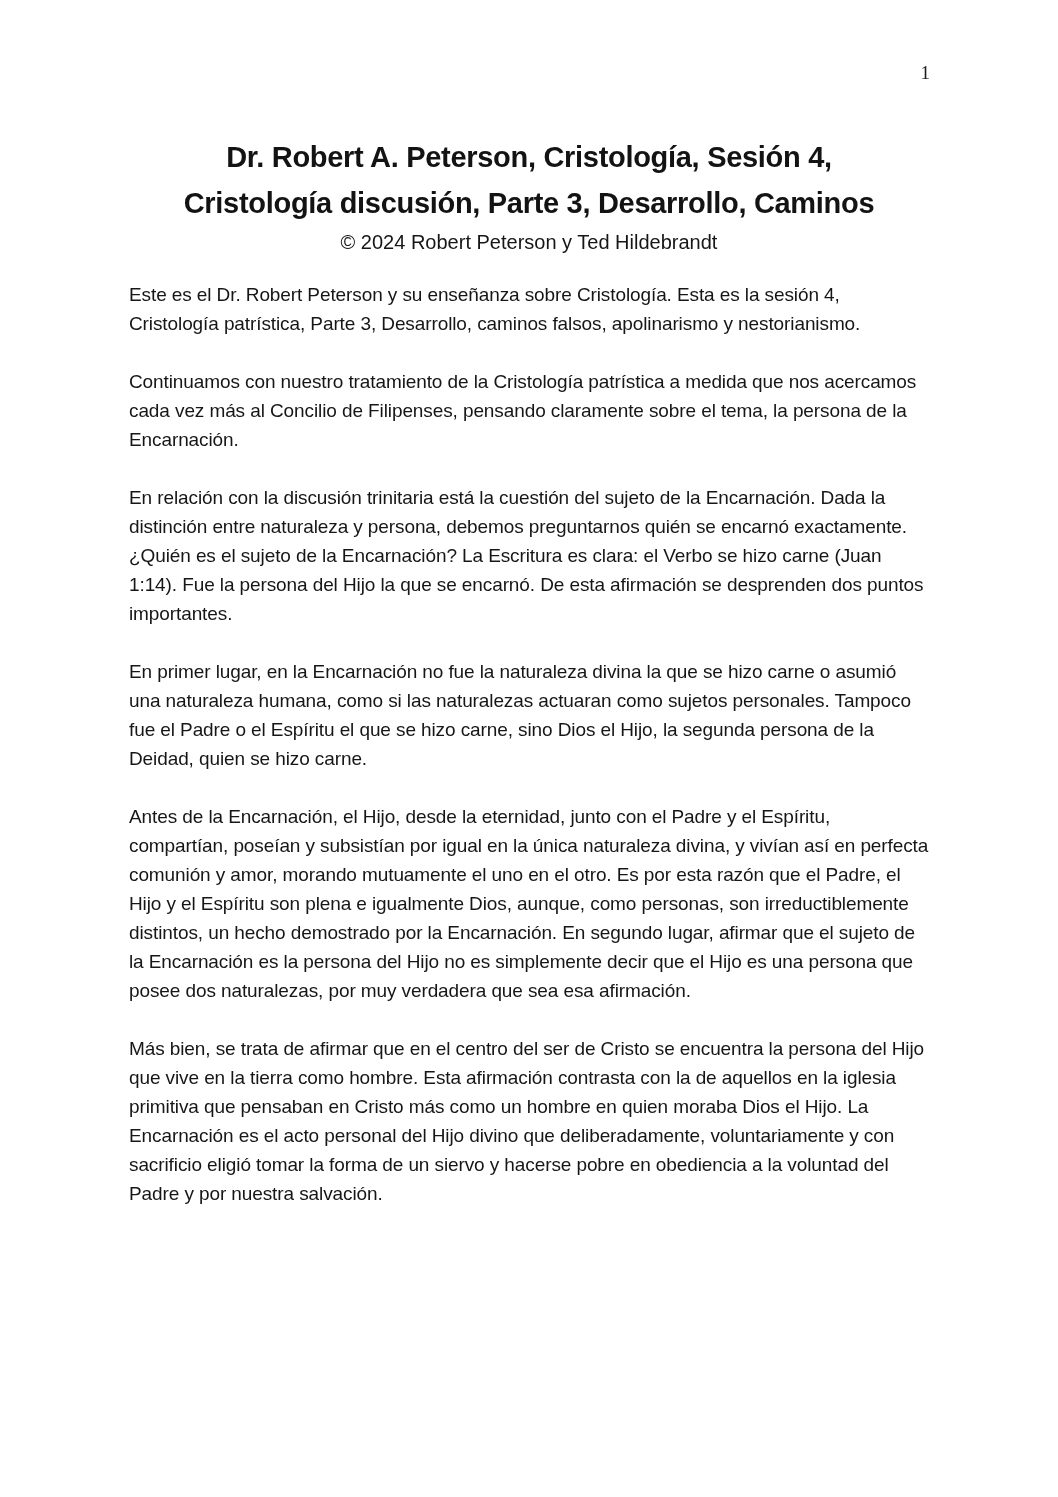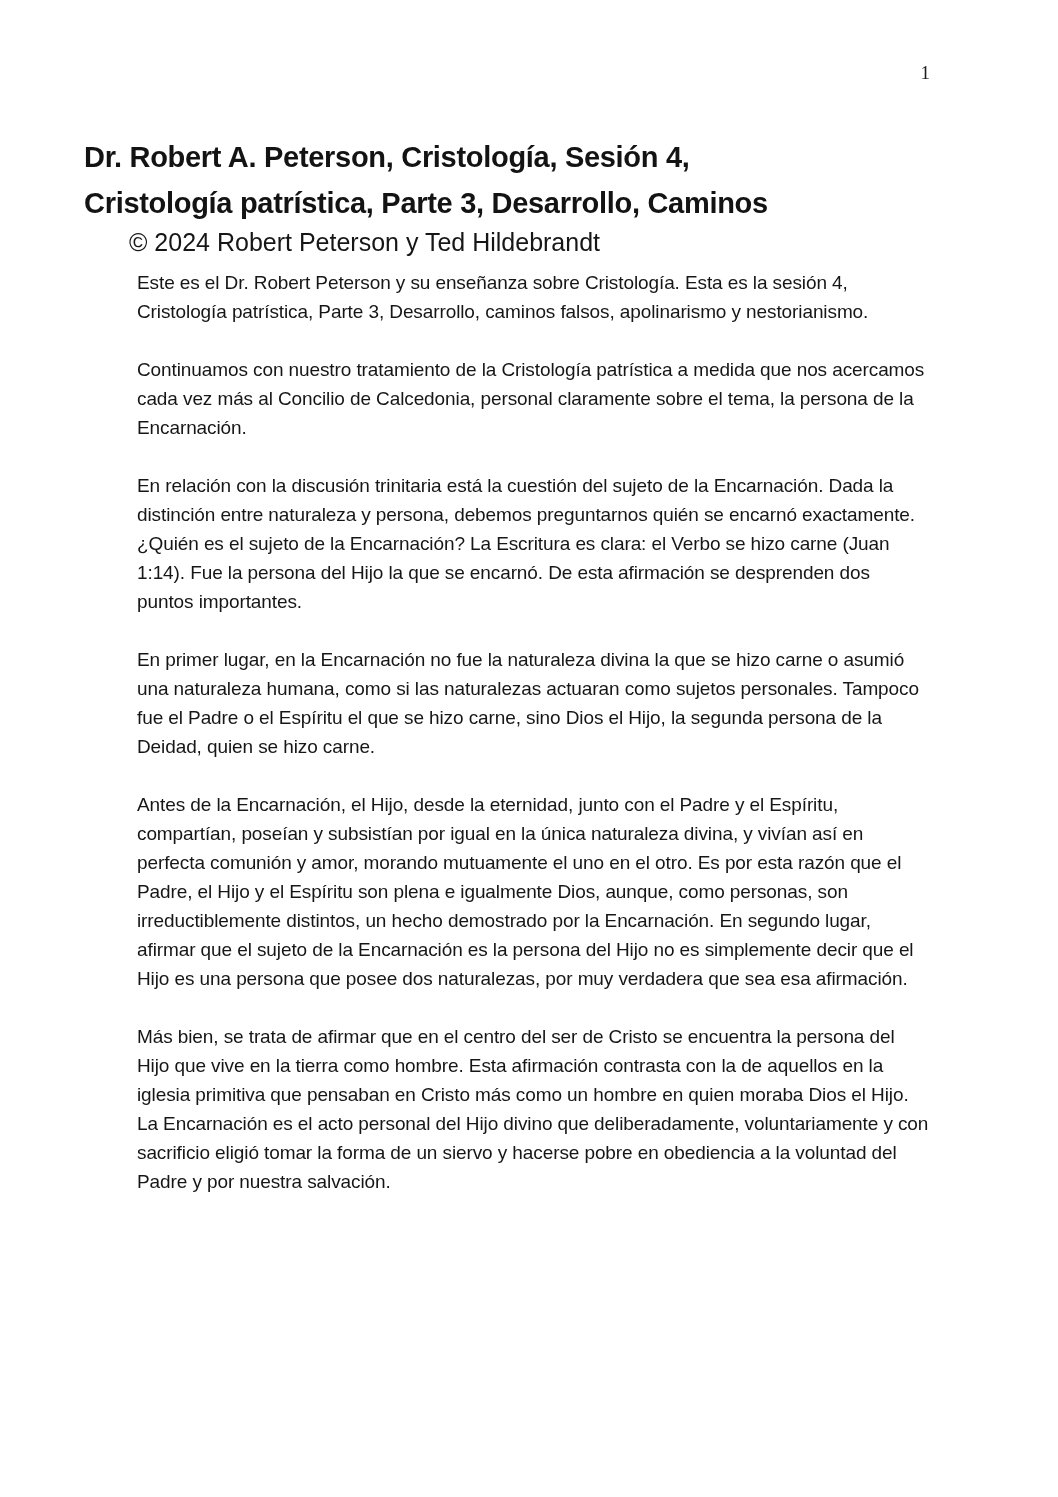--- a/index.html
+++ b/index.html
@@ -21,67 +21,67 @@
   .page-number {
     position: absolute;
     top: 62px;
     right: 128px;
     font-family: "Liberation Serif", serif;
     font-size: 19px;
     color: #1c1c1c;
   }
   .doc-header {
     margin-top: 74px;
-    margin-bottom: 11px;
-    text-align: left;
+    margin-bottom: 23px;
+    text-align: center;
   }
   .doc-title {
     margin: 0 -45px;
     font-size: 29px;
     font-weight: bold;
     line-height: 46px;
     letter-spacing: -0.3px;
     color: #131313;
   }
   .title-line {
     display: block;
     white-space: nowrap;
   }
   .copyright {
     margin-top: 2px;
-    font-size: 25px;
+    font-size: 20px;
     line-height: 29px;
     color: #161616;
   }
   .doc-body p {
-    margin: 0 0 29px 8px;
+    margin: 0 0 29px 0;
     font-size: 19px;
     line-height: 29px;
     text-align: left;
     letter-spacing: -0.1px;
     color: #161616;
   }
 </style>
 </head>
 <body>
 
 <div class="page">
 
   <div class="page-number">1</div>
 
   <header class="doc-header">
     <h1 class="doc-title">
       <span class="title-line">Dr. Robert A. Peterson, Cristología, Sesión 4,</span>
-      <span class="title-line">Cristología patrística, Parte 3, Desarrollo, Caminos</span>
+      <span class="title-line">Cristología discusión, Parte 3, Desarrollo, Caminos</span>
     </h1>
     <div class="copyright">© 2024 Robert Peterson y Ted Hildebrandt</div>
   </header>
 
   <main class="doc-body">
     <p>Este es el Dr. Robert Peterson y su enseñanza sobre Cristología. Esta es la sesión 4, Cristología patrística, Parte 3, Desarrollo, caminos falsos, apolinarismo y nestorianismo.</p>
-    <p>Continuamos con nuestro tratamiento de la Cristología patrística a medida que nos acercamos cada vez más al Concilio de Calcedonia, personal claramente sobre el tema, la persona de la Encarnación.</p>
+    <p>Continuamos con nuestro tratamiento de la Cristología patrística a medida que nos acercamos cada vez más al Concilio de Filipenses, pensando claramente sobre el tema, la persona de la Encarnación.</p>
     <p>En relación con la discusión trinitaria está la cuestión del sujeto de la Encarnación. Dada la distinción entre naturaleza y persona, debemos preguntarnos quién se encarnó exactamente. ¿Quién es el sujeto de la Encarnación? La Escritura es clara: el Verbo se hizo carne (Juan 1:14). Fue la persona del Hijo la que se encarnó. De esta afirmación se desprenden dos puntos importantes.</p>
     <p>En primer lugar, en la Encarnación no fue la naturaleza divina la que se hizo carne o asumió una naturaleza humana, como si las naturalezas actuaran como sujetos personales. Tampoco fue el Padre o el Espíritu el que se hizo carne, sino Dios el Hijo, la segunda persona de la Deidad, quien se hizo carne.</p>
     <p>Antes de la Encarnación, el Hijo, desde la eternidad, junto con el Padre y el Espíritu, compartían, poseían y subsistían por igual en la única naturaleza divina, y vivían así en perfecta comunión y amor, morando mutuamente el uno en el otro. Es por esta razón que el Padre, el Hijo y el Espíritu son plena e igualmente Dios, aunque, como personas, son irreductiblemente distintos, un hecho demostrado por la Encarnación. En segundo lugar, afirmar que el sujeto de la Encarnación es la persona del Hijo no es simplemente decir que el Hijo es una persona que posee dos naturalezas, por muy verdadera que sea esa afirmación.</p>
     <p>Más bien, se trata de afirmar que en el centro del ser de Cristo se encuentra la persona del Hijo que vive en la tierra como hombre. Esta afirmación contrasta con la de aquellos en la iglesia primitiva que pensaban en Cristo más como un hombre en quien moraba Dios el Hijo. La Encarnación es el acto personal del Hijo divino que deliberadamente, voluntariamente y con sacrificio eligió tomar la forma de un siervo y hacerse pobre en obediencia a la voluntad del Padre y por nuestra salvación.</p>
   </main>
 
 </div>
 
 </body></html>

